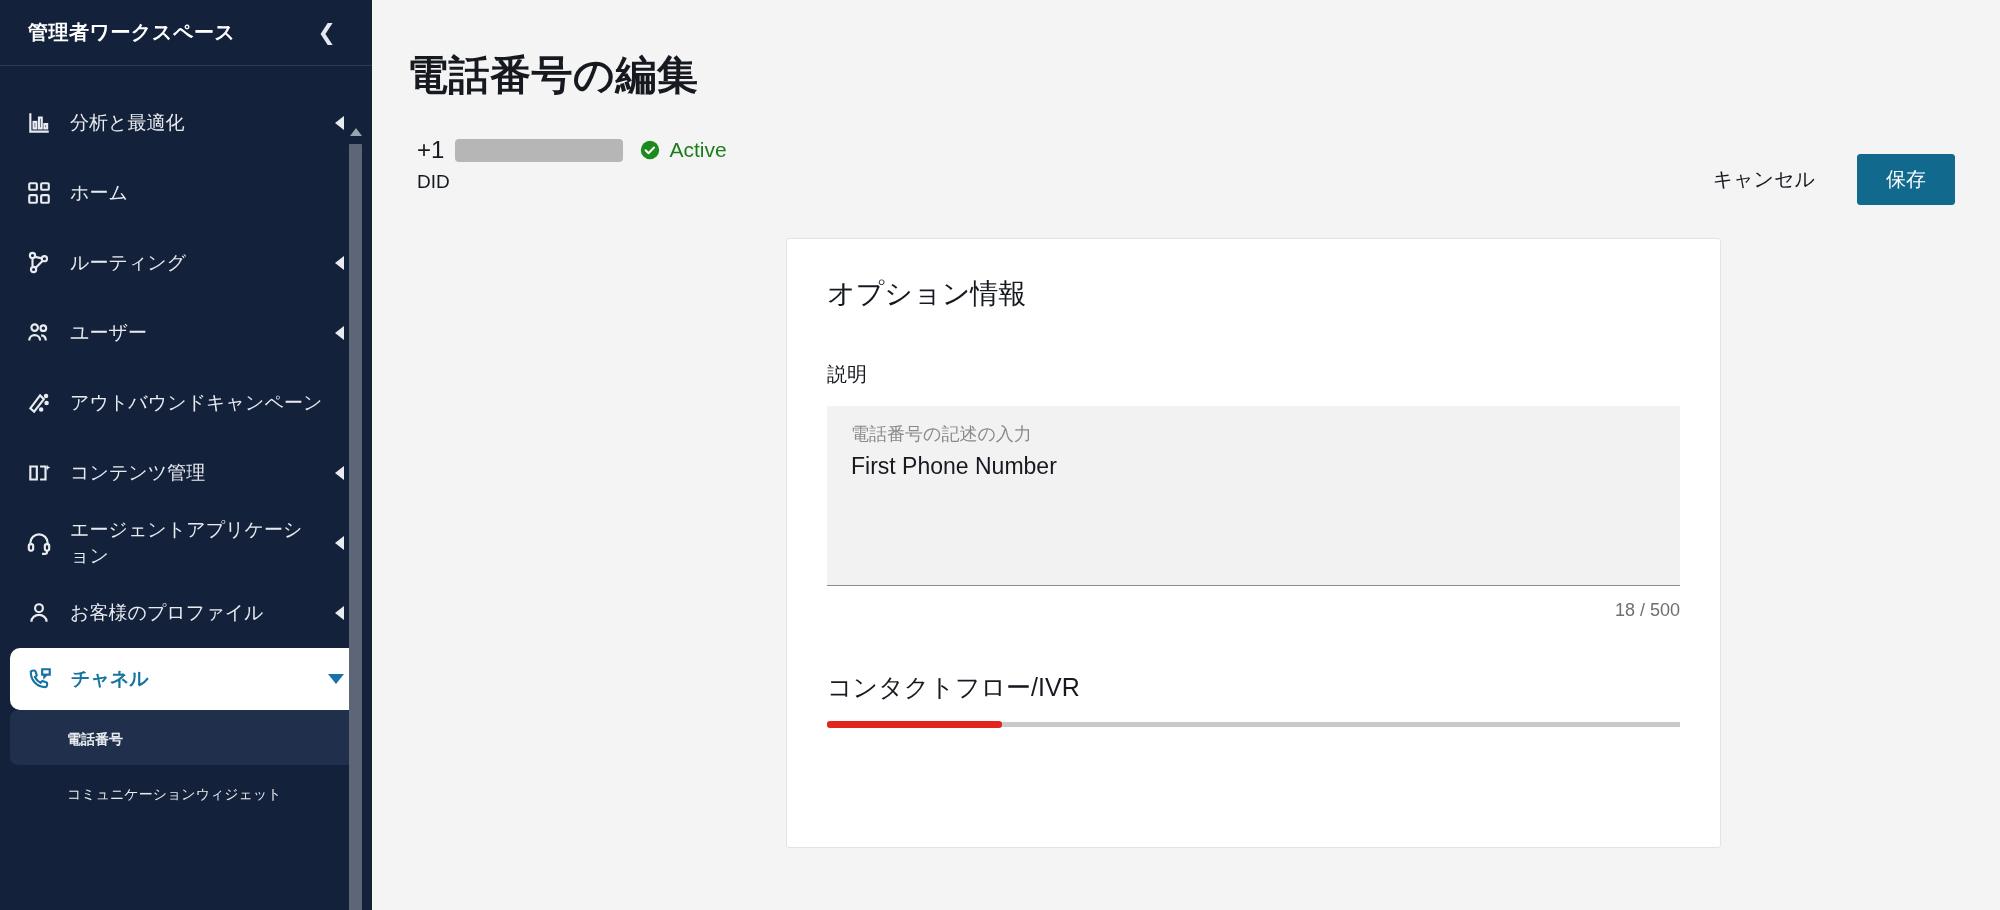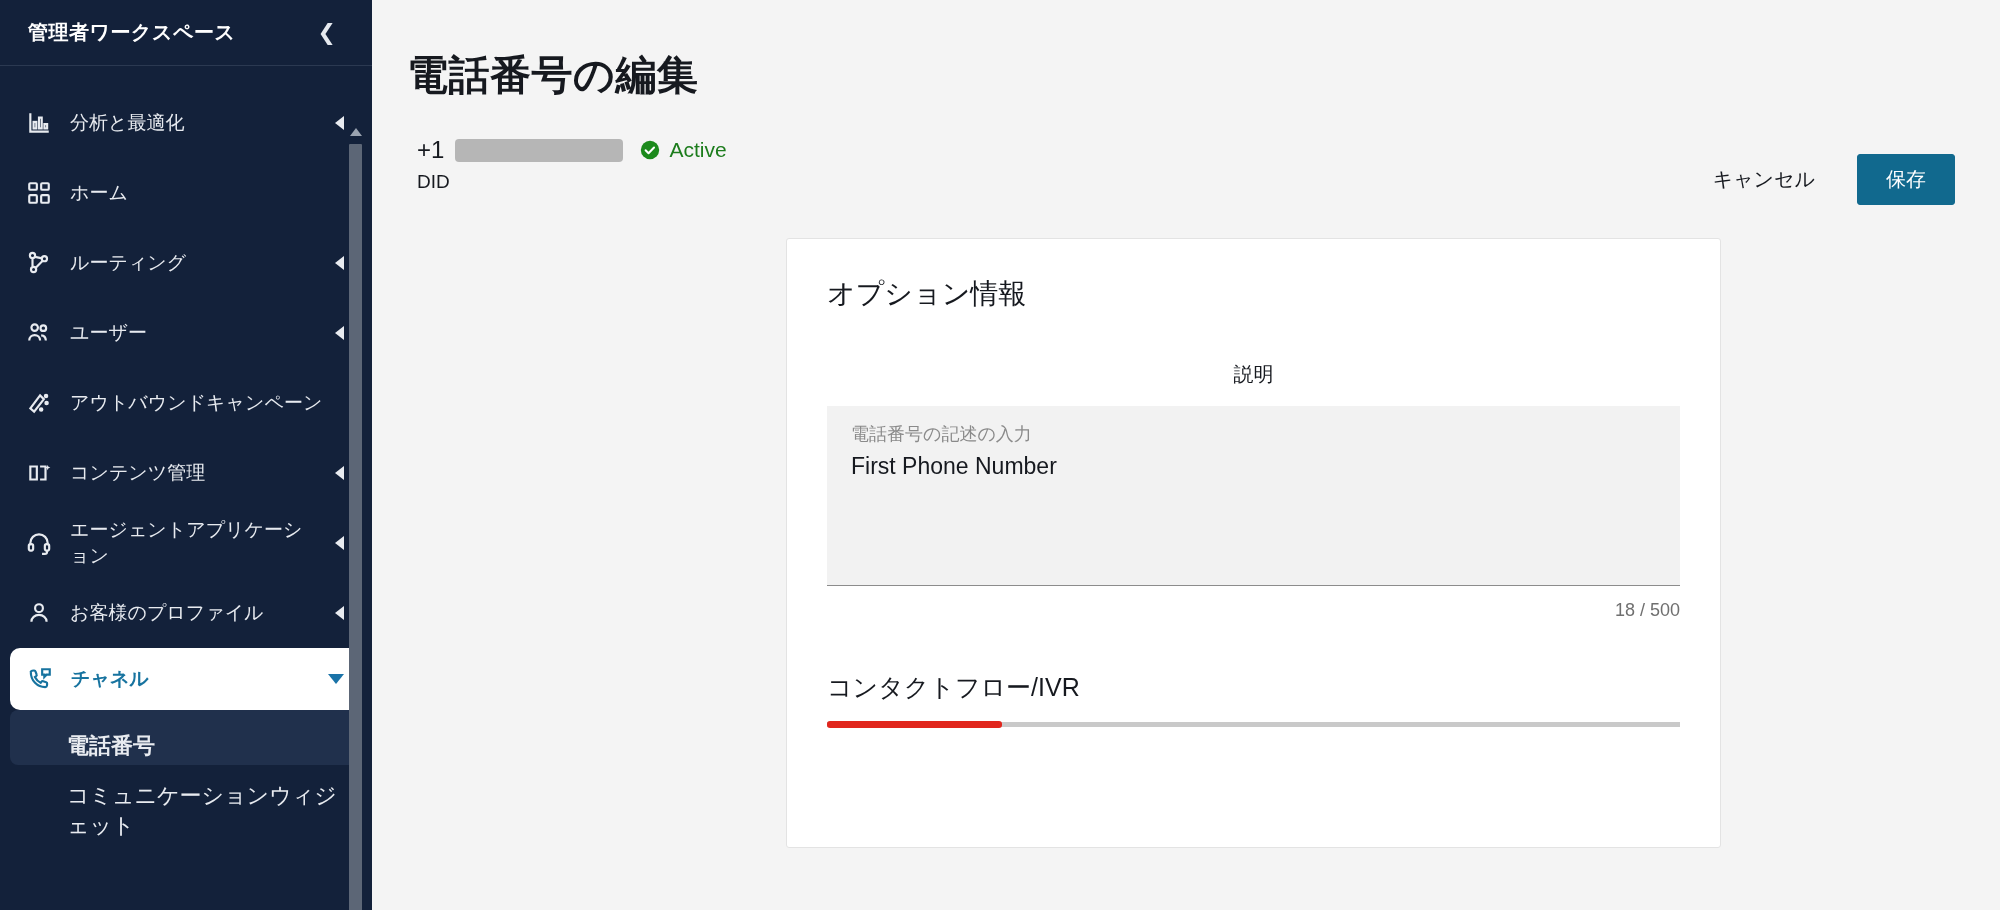--- a/index.html
+++ b/index.html
@@ -84,24 +84,24 @@
     border-radius: 10px;
     margin: 0 10px 0 10px;
     padding-left: 17px;
     padding-right: 18px;
     min-height: 62px;
   }
   .nav-item.active .nav-label { font-weight: 600; }
   .sub-item {
     display: flex;
     align-items: center;
-    padding: 16px 28px 0 67px;
+    padding: 4px 28px 0 67px;
     min-height: 55px;
     color: #e8ebf0;
-    font-size: 22px;
+    font-size: 14px;
     font-weight: 500;
     cursor: pointer;
     line-height: 1.35;
   }
   .sub-item.selected {
     background: #20304c;
     border-radius: 8px;
     margin: 0 10px;
     padding-left: 57px;
     font-weight: bold;
@@ -205,21 +205,20 @@
   .card-title {
     font-size: 28px;
     color: #16191f;
     font-weight: 400;
     margin-bottom: 48px;
   }
   .field-label {
     font-size: 20px;
     color: #16191f;
     margin-bottom: 18px;
-    text-align: center;
   }
   .textarea-box {
     background: #f2f2f2;
     border: none;
     border-bottom: 1px solid #8c8c8c;
     height: 180px;
     padding: 16px 20px 0 24px;
     position: relative;
     cursor: text;
   }

